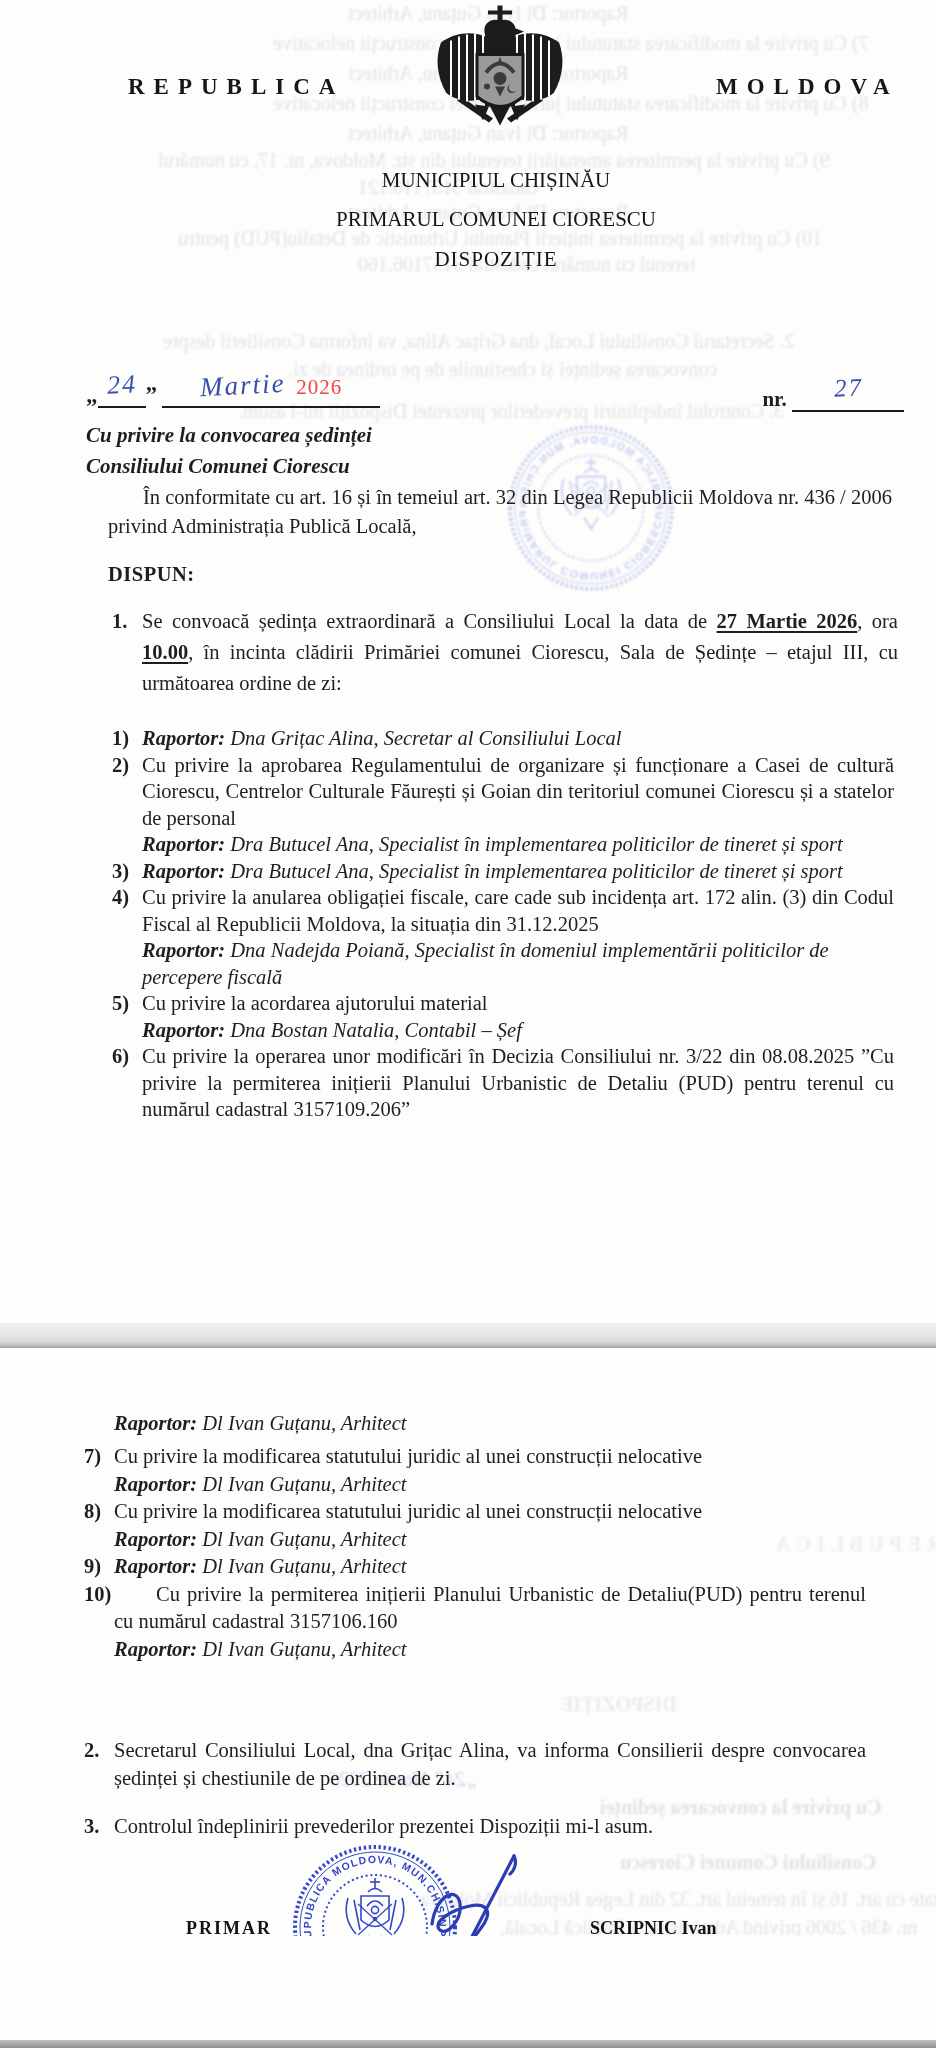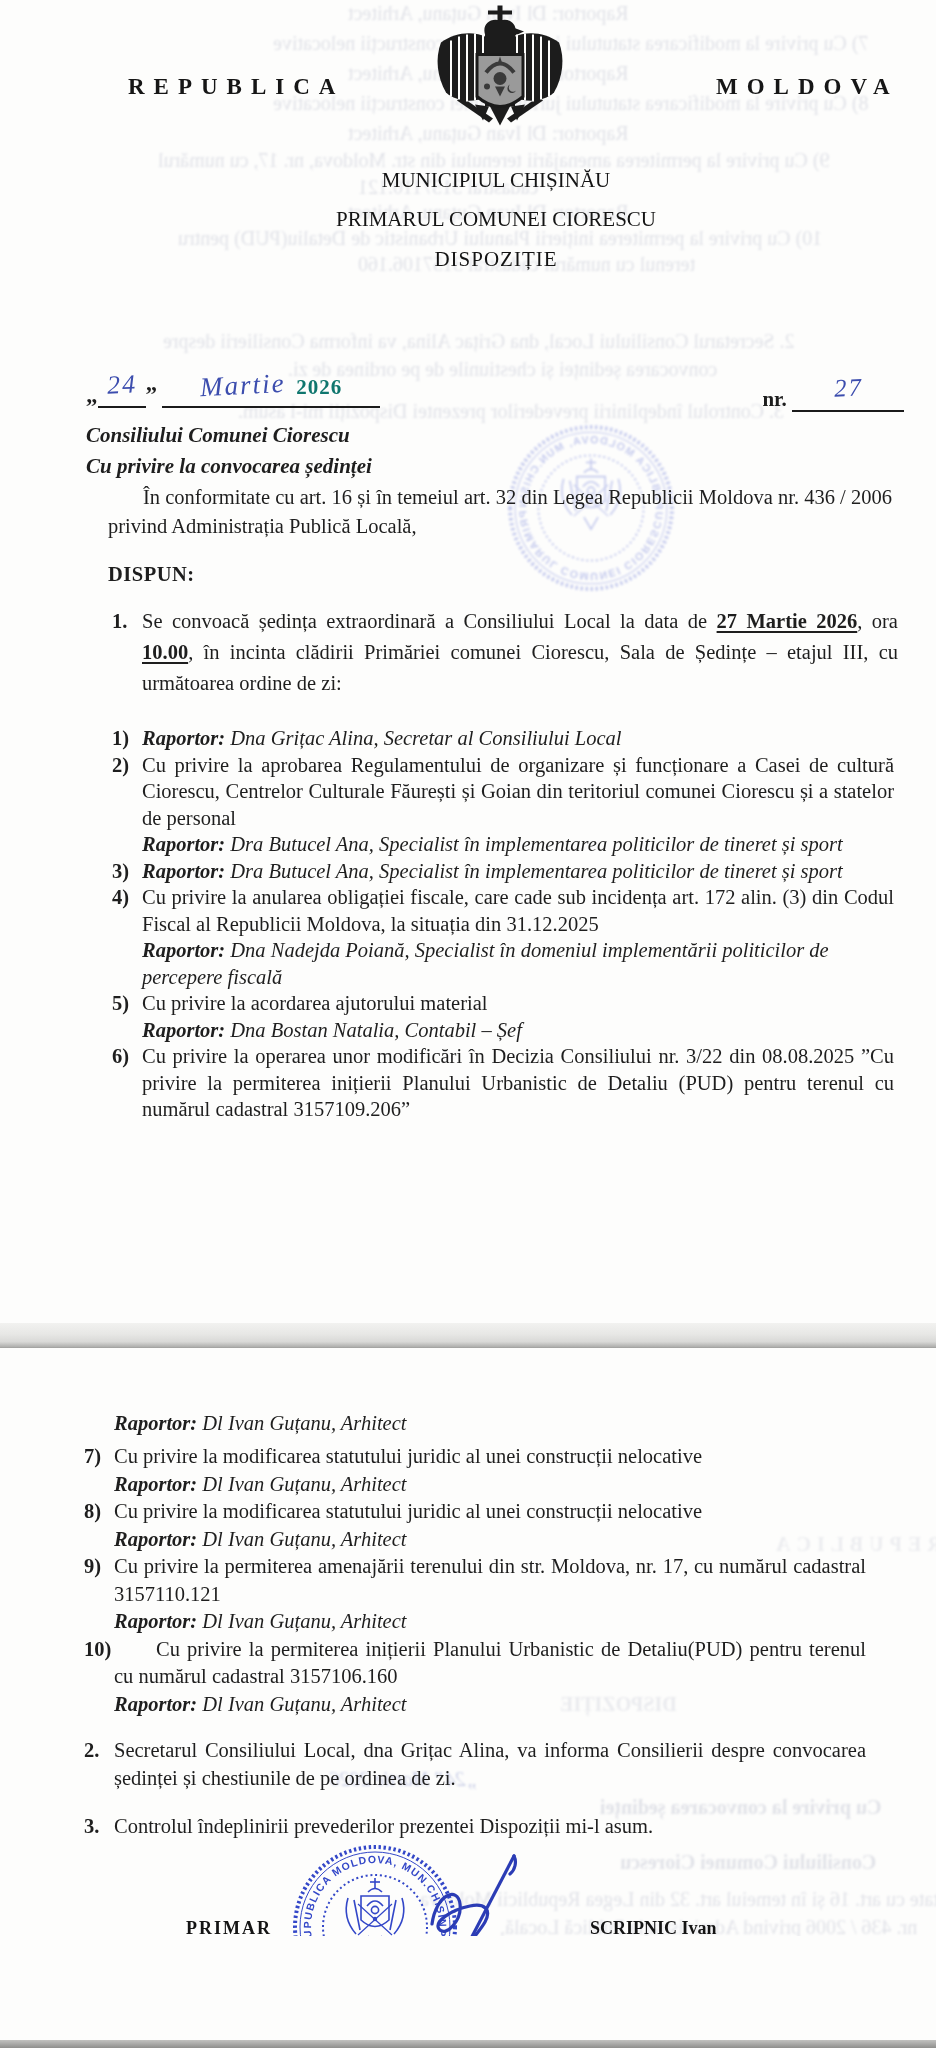--- a/index.html
+++ b/index.html
@@ -24,21 +24,21 @@
   #t-doctype{top:247px;font-size:21px;letter-spacing:1px;}
 
   
   #date-row{position:absolute;top:370px;left:58px;right:58px;height:42px;font-size:21px;}
   .slot{display:inline-block;border-bottom:2px solid #1b1b1b;text-align:center;vertical-align:bottom;height:36px;}
   #day-slot{width:48px;}
   #month-slot{width:218px;}
   .hw{font-style:italic;color:#3c4dae;font-size:26px;letter-spacing:2px;display:inline-block;transform:rotate(-3deg);}
   #hw-month{font-size:27px;}
   .q{font-weight:bold;font-size:23px;}
-  #year{font-weight:bold;font-size:21px;color:#0f766e;letter-spacing:1px;}
+  #year{font-weight:normal;font-size:21px;color:#ef4444;letter-spacing:1px;}
   #nr-group{position:absolute;right:2px;top:4px;}
   #nr-label{font-weight:bold;font-size:21px;}
   #nr-slot{width:112px;}
   #hw-nr{font-size:25px;}
 
   
   #subject{position:absolute;top:420px;left:58px;font-weight:bold;font-style:italic;font-size:21px;line-height:31px;}
   #preamble{position:absolute;top:483px;left:80px;right:72px;font-size:20.5px;line-height:29px;
             text-align:justify;text-indent:35px;}
   #dispun{position:absolute;top:563px;left:80px;font-weight:bold;font-size:20.5px;letter-spacing:.5px;}
@@ -180,22 +180,22 @@
     <div id="date-row">
       <span class="q">„</span><span class="slot" id="day-slot"><span class="hw" id="hw-day">24</span></span><span class="q">”</span>
       <span class="slot" id="month-slot"><span class="hw" id="hw-month">Martie</span>&nbsp;&nbsp;<span id="year">2026</span></span>
       <span id="nr-group">
         <span id="nr-label">nr.</span>
         <span class="slot" id="nr-slot"><span class="hw" id="hw-nr">27</span></span>
       </span>
     </div>
 
     <div id="subject">
+      <div>Cu privire la convocarea ședinței</div>
       <div>Consiliului Comunei Ciorescu</div>
-      <div>Cu privire la convocarea ședinței</div>
     </div>
 
     <div id="preamble">În conformitate cu art. 16 și în temeiul  art. 32 din Legea Republicii Moldova nr. 436 / 2006 privind Administrația Publică Locală,</div>
     <div id="dispun">DISPUN:</div>
 
     <div id="item1" class="mitem">
       <span class="num">1.</span>
       <div class="txt"><span>Se convoacă ședința extraordinară a Consiliului Local la data de </span><span class="u">27 Martie 2026</span><span>, ora </span><span class="u">10.00</span><span>,  în  incinta clădirii Primăriei comunei Ciorescu, Sala de Ședințe – etajul III,  cu următoarea ordine de zi:</span></div>
     </div>
 
@@ -254,21 +254,20 @@
         <div class="txt">Cu privire la  modificarea statutului juridic al unei construcții nelocative</div>
         <div class="rap"><span class="lbl">Raportor:</span> <span>Dl Ivan Guțanu, Arhitect</span></div>
       </div>
       <div class="aitem">
         <span class="num">8)</span>
         <div class="txt">Cu privire la  modificarea statutului juridic al unei construcții nelocative</div>
         <div class="rap"><span class="lbl">Raportor:</span> <span>Dl Ivan Guțanu, Arhitect</span></div>
       </div>
       <div class="aitem">
         <span class="num">9)</span>
-        <div class="txt">Cu privire la permiterea amenajării terenului din str. Moldova, nr. 17, cu numărul cadastral 3157110.121</div>
         <div class="rap"><span class="lbl">Raportor:</span> <span>Dl Ivan Guțanu, Arhitect</span></div>
       </div>
       <div class="aitem">
         <span class="num">10)</span>
         <div class="txt txt10">Cu privire la permiterea inițierii Planului Urbanistic de Detaliu(PUD) pentru terenul cu numărul cadastral 3157106.160</div>
         <div class="rap"><span class="lbl">Raportor:</span> <span>Dl Ivan Guțanu, Arhitect</span></div>
       </div>
     </div>
 
     <div id="item2" class="mitem">

